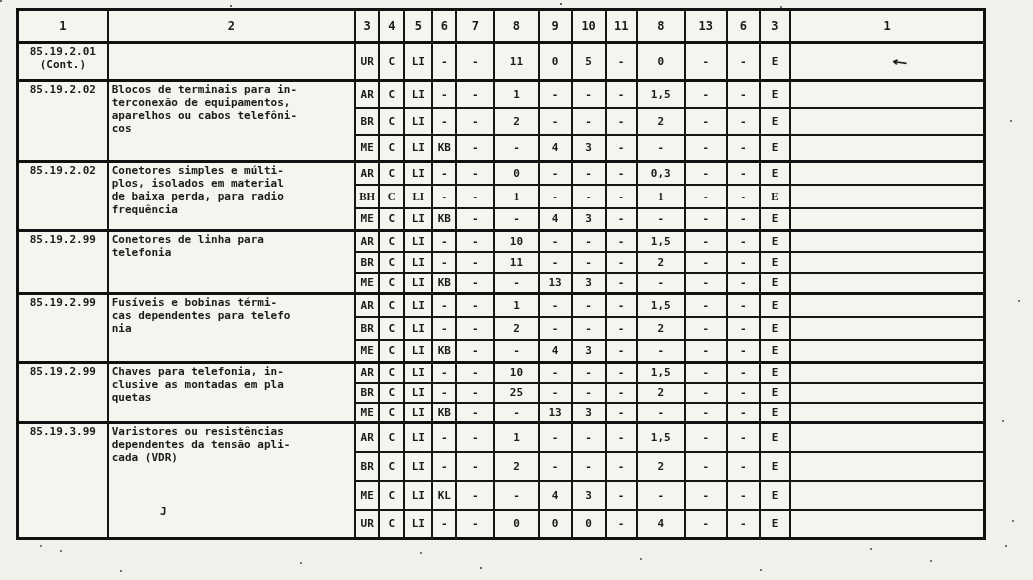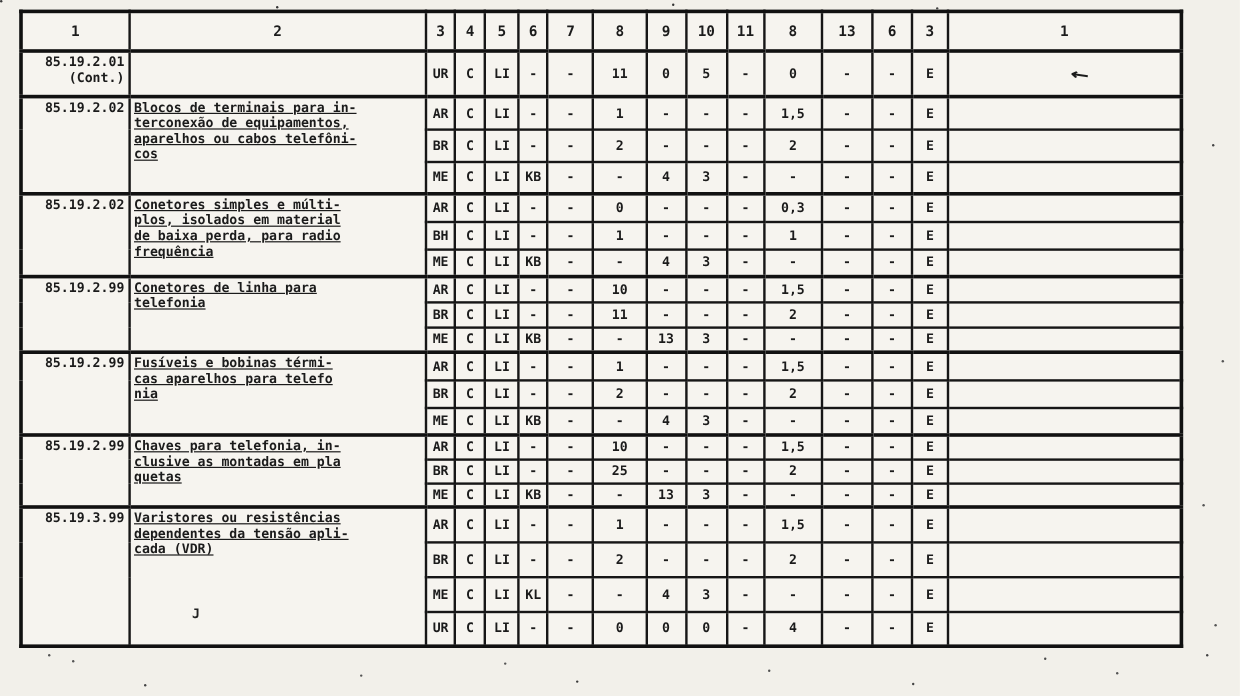--- a/index.html
+++ b/index.html
@@ -49,29 +49,28 @@
     white-space: pre-line;
   }
   table.doc { border: 3px solid #111; }
   table.doc th {
     height: 28px;
     text-align: center;
     font-size: 12px;
     vertical-align: middle;
   }
   td.code {
-    text-align: right;
+    text-align: center;
     vertical-align: top;
     letter-spacing: 0px;
   }
   td.desc {
     text-align: left;
     vertical-align: top;
     padding-left: 6px;
-    text-decoration: underline;
   }
   td.val {
     text-align: center;
     vertical-align: middle;
   }
   tr.block-start td {
     border-top: 3px solid #111;
   }
   .arrow-mark {
     position: absolute;
@@ -222,21 +221,21 @@
         <td class="val">0</td>
         <td class="val">-</td>
         <td class="val">-</td>
         <td class="val">-</td>
         <td class="val">0,3</td>
         <td class="val">-</td>
         <td class="val">-</td>
         <td class="val">E</td>
         <td class="val"></td>
       </tr>
-      <tr style="height: 23px;">
+      <tr style="height: 23px; font-family: Liberation Serif, serif;">
         <td class="val">BH</td>
         <td class="val">C</td>
         <td class="val">LI</td>
         <td class="val">-</td>
         <td class="val">-</td>
         <td class="val">1</td>
         <td class="val">-</td>
         <td class="val">-</td>
         <td class="val">-</td>
         <td class="val">1</td>
@@ -308,21 +307,21 @@
         <td class="val">-</td>
         <td class="val">-</td>
         <td class="val">-</td>
         <td class="val">-</td>
         <td class="val">E</td>
         <td class="val"></td>
       </tr>
       <tr class="block-start" style="height: 23px;">
         <td class="code" rowspan="3">85.19.2.99</td>
         <td class="desc" rowspan="3">Fusíveis e bobinas térmi-
-cas aparelhos para telefo
+cas dependentes para telefo
 nia</td>
         <td class="val">AR</td>
         <td class="val">C</td>
         <td class="val">LI</td>
         <td class="val">-</td>
         <td class="val">-</td>
         <td class="val">1</td>
         <td class="val">-</td>
         <td class="val">-</td>
         <td class="val">-</td>

